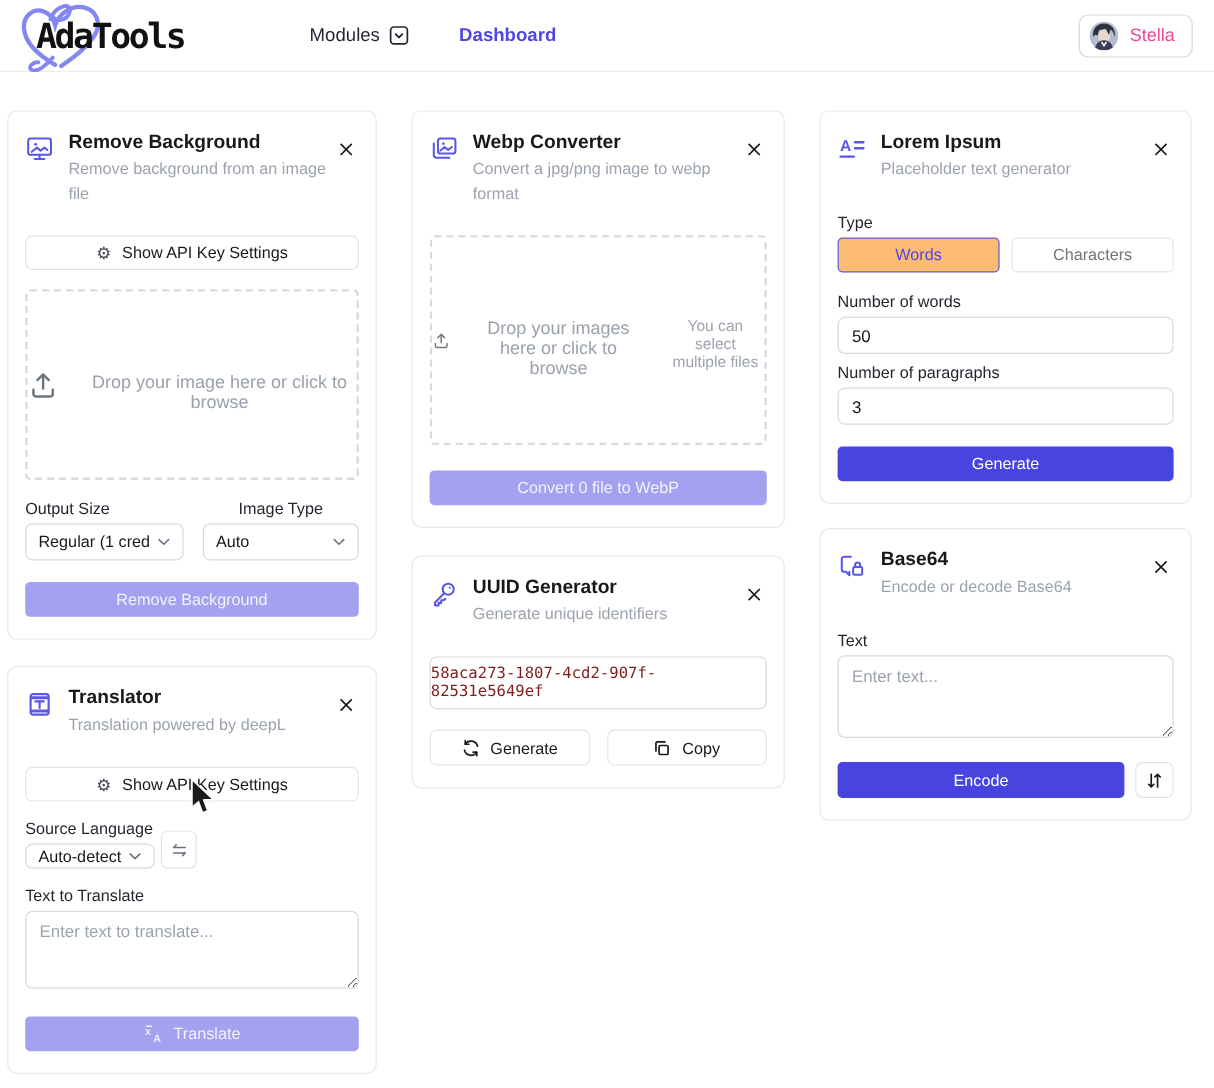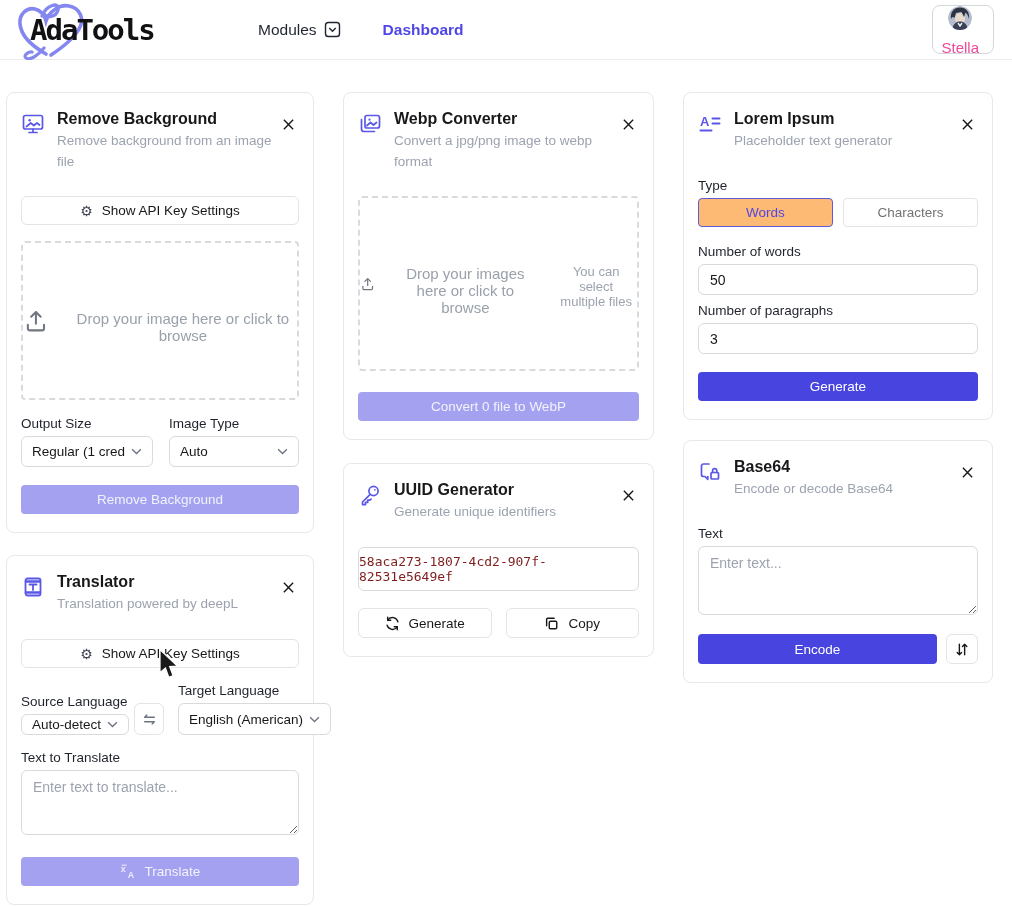--- a/index.html
+++ b/index.html
@@ -10,23 +10,23 @@
   
   .topbar { height:60px; border-bottom:1px solid #ececef; display:flex; align-items:center;
     padding:0 18px 0 14px; background:#fff; position:relative; }
   .logo { position:relative; width:188px; height:60px; display:flex; align-items:center; }
   .logo-heart { position:absolute; left:2px; top:0; }
   .logo-text { position:relative; margin-left:16px; font-family:"DejaVu Sans Mono", monospace;
     font-weight:bold; font-size:29px; letter-spacing:-2px; color:#111114; }
   .nav { display:flex; align-items:center; margin-left:56px; gap:42px; }
   .nav-item { display:flex; align-items:center; gap:7px; font-size:15.5px; color:#1f2430; cursor:pointer; }
   .nav-item.active { color:#4f46e5; font-weight:600; }
-  .user-chip { margin-left:auto; display:flex; align-items:center; gap:9px; height:49px;
+  .user-chip { margin-left:auto; display:flex; align-items:center; gap:9px; height:36px;
     padding:0 14px 0 8px; border:1px solid #d4d7dd; border-radius:8px; background:#fff;
-    font-size:15px; color:#ec4899;flex-direction:column; }
+    font-size:15px; color:#ec4899; }
   .avatar { width:24px; height:24px; border-radius:50%; overflow:hidden; flex:0 0 auto; }
 
   
   .main { display:flex; padding:32px 0 0 6px; gap:29px; align-items:flex-start; }
   .col { display:flex; flex-direction:column; }
   .col1 { width:308px; gap:22px; }
   .col2 { width:311px; gap:23px; }
   .col3 { width:310px; gap:20px; }
 
   
@@ -163,21 +163,21 @@
       <div class="mt16" style="display:flex; gap:16px;">
         <div style="width:132px;">
           <div class="field-label">Output Size</div>
           <div class="select">
             <span style="overflow:hidden;text-overflow:clip;">Regular (1 credit</span>
             <svg width="11" height="7" viewBox="0 0 12 8" style="flex:0 0 auto;">
                 <path d="M1 1.5 L6 6.3 L11 1.5" stroke="#6b7280" stroke-width="1.5" fill="none"></path>
               </svg>
           </div>
         </div>
-        <div style="width:132px;">
+        <div style="width:132px;text-align:center;">
           <div class="field-label">Image Type</div>
           <div class="select">
             <span>Auto</span>
             <svg width="11" height="7" viewBox="0 0 12 8" style="flex:0 0 auto;">
                 <path d="M1 1.5 L6 6.3 L11 1.5" stroke="#6b7280" stroke-width="1.5" fill="none"></path>
               </svg>
           </div>
         </div>
       </div>
 
@@ -218,29 +218,20 @@
                 <path d="M1 1.5 L6 6.3 L11 1.5" stroke="#6b7280" stroke-width="1.5" fill="none"></path>
               </svg>
           </div>
         </div>
         <button class="icon-btn" style="margin-left:5px; height:32px; width:30px;">
           <svg width="15" height="13" viewBox="0 0 20 16" fill="none" stroke="#6b7280" stroke-width="1.7" stroke-linecap="round" stroke-linejoin="round">
             <path d="M3.5 5 H16.5 M6.5 2 L3.5 5"></path>
             <path d="M16.5 11 H3.5 M13.5 14 L16.5 11"></path>
           </svg>
         </button>
-        <div style="margin-left:14px; flex:1;">
-          <div class="field-label">Target Language</div>
-          <div class="select" style="height:32px;">
-            <span>English (American)</span>
-            <svg width="11" height="7" viewBox="0 0 12 8" style="flex:0 0 auto;">
-                <path d="M1 1.5 L6 6.3 L11 1.5" stroke="#6b7280" stroke-width="1.5" fill="none"></path>
-              </svg>
-          </div>
-        </div>
       </div>
 
       <div class="mt15">
         <div class="field-label">Text to Translate</div>
         <textarea class="textarea" style="height: 65px;" placeholder="Enter text to translate..."></textarea>
       </div>
 
       <button class="primary-btn disabled mt18">
         <svg width="17" height="17" viewBox="0 0 20 20" fill="none">
           <text x="1" y="11" font-size="10.5" font-weight="bold" fill="#eceafc" font-family="Liberation Sans, sans-serif">x</text>

